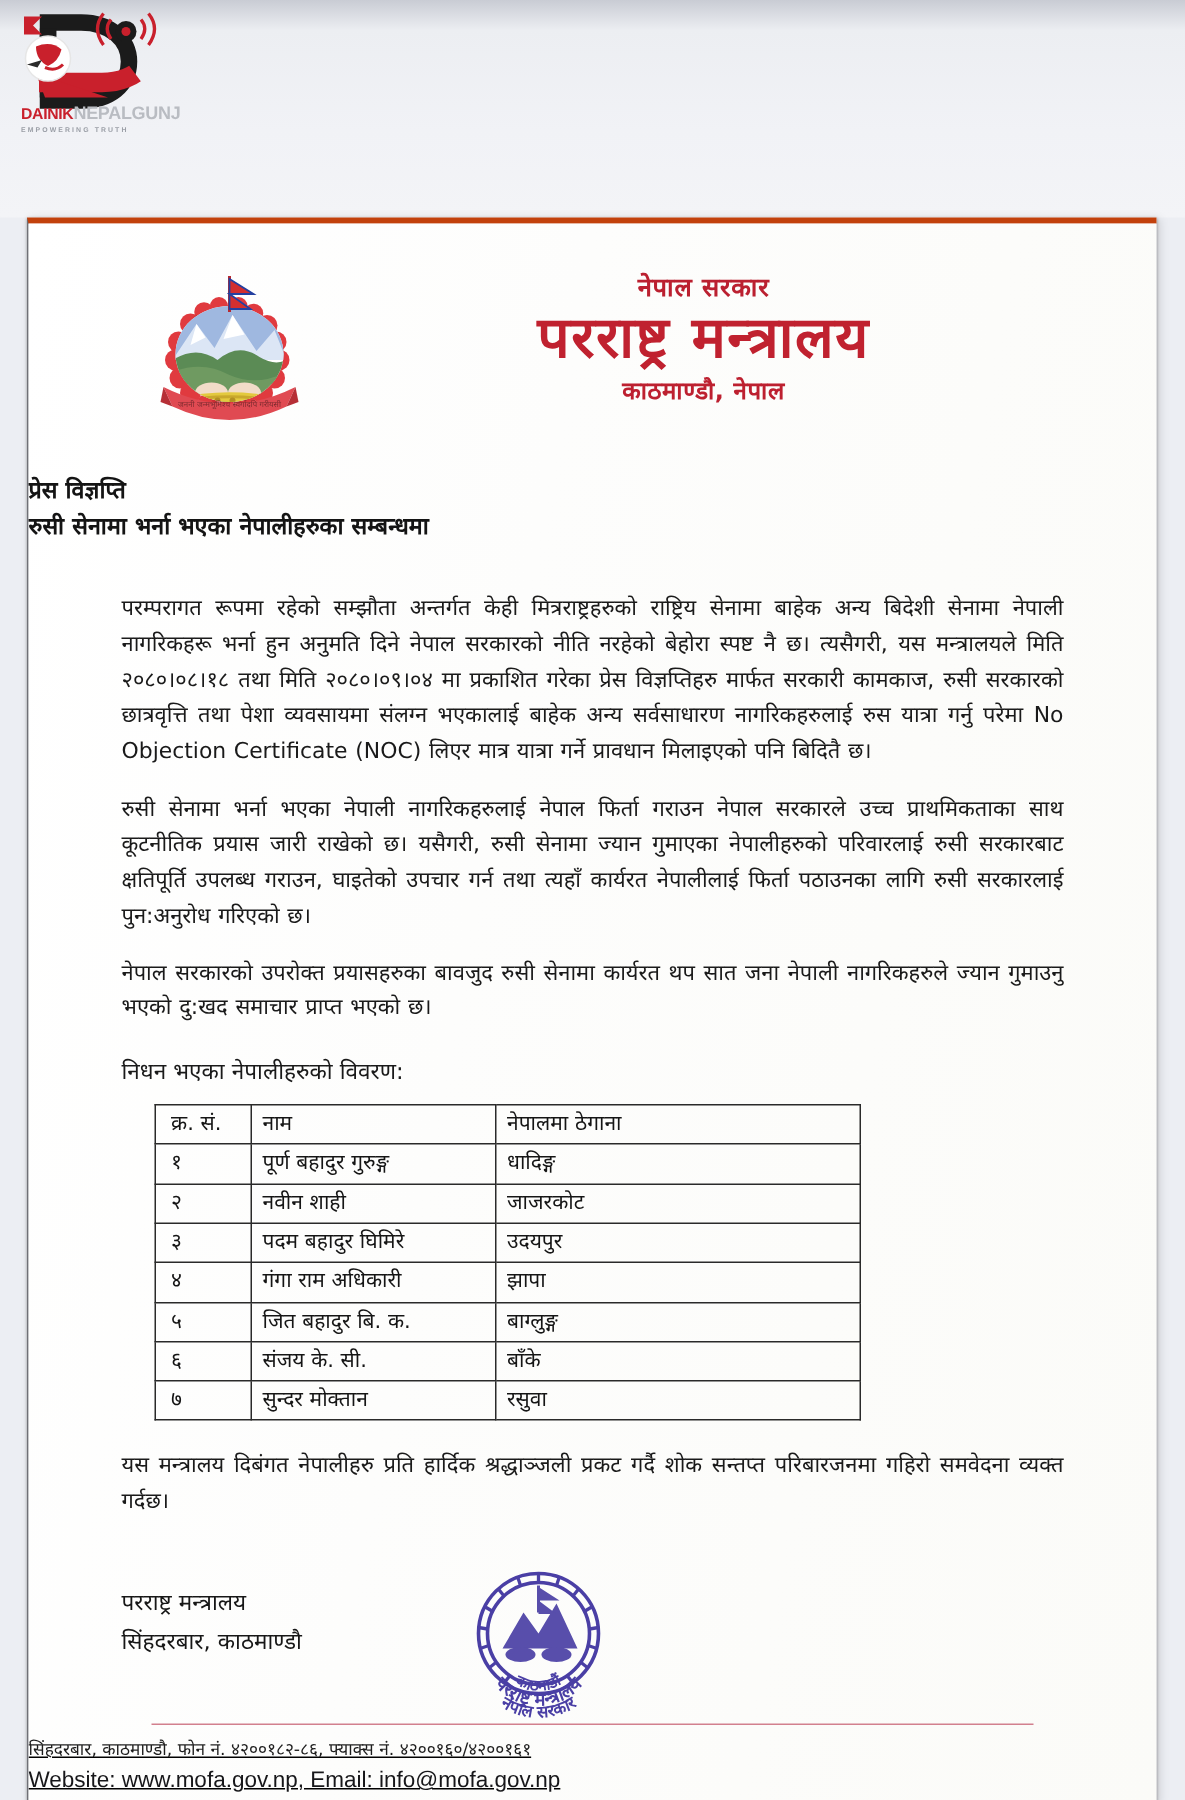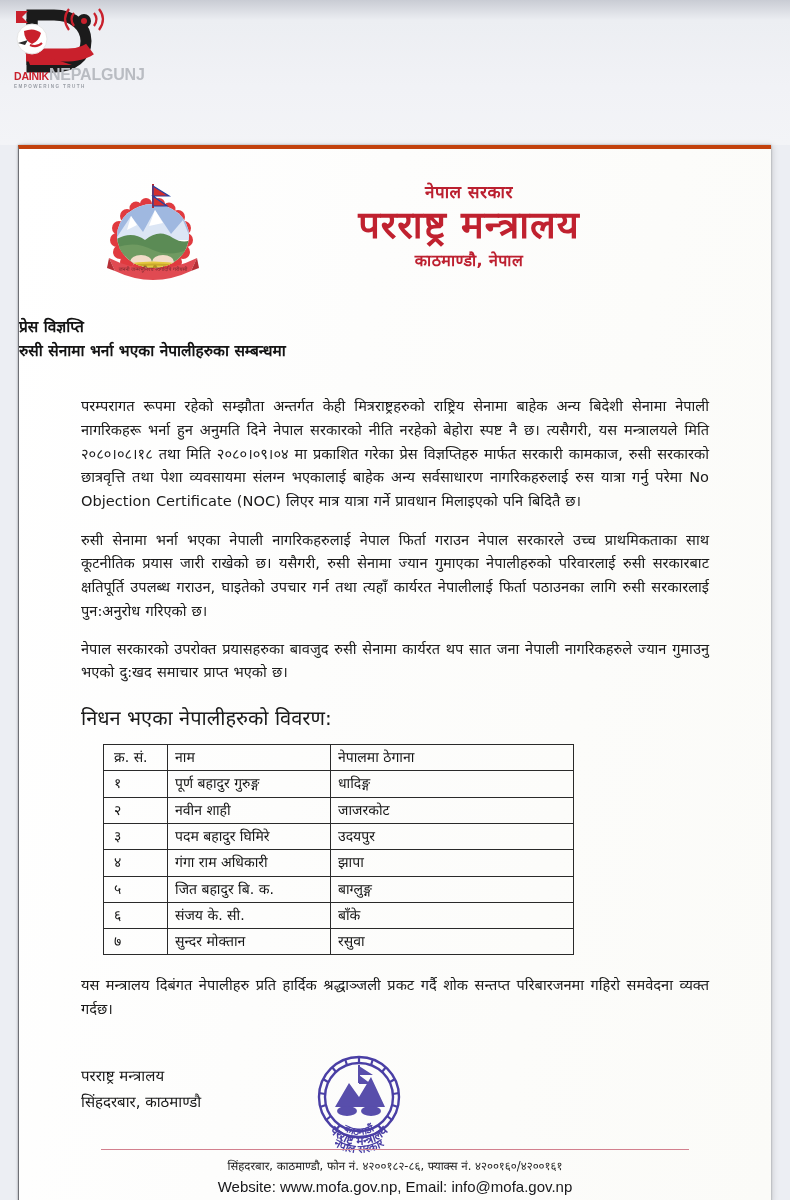--- a/index.html
+++ b/index.html
@@ -41,21 +41,21 @@
     text-align: left;
     line-height: 1;
   }
   .logo-word-1 {
     font-size: 10.5px;
     font-weight: bold;
     letter-spacing: -0.2px;
     color: #c9202c;
   }
   .logo-word-2 {
-    font-size: 16px;
+    font-size: 12px;
     font-weight: bold;
     letter-spacing: -0.2px;
     color: #b9bcc2;
   }
   .logo-tagline {
     margin-top: 2px;
     font-size: 4.6px;
     letter-spacing: 1.4px;
     color: #9a9ea6;
     font-weight: bold;
@@ -167,21 +167,21 @@
     font-size: 14.6px;
     line-height: 1.62;
     text-align: justify;
     margin-bottom: 13px;
     word-spacing: 0.5px;
   }
   .para-lead {
     margin-bottom: 15px;
   }
   .list-intro {
-    font-size: 20px;
+    font-size: 15px;
     line-height: 1.6;
     margin-top: 18px;
     margin-bottom: 10px;
   }
 
   
   #victims-table {
     border-collapse: collapse;
     margin-left: 22px;
     margin-top: 4px;
@@ -232,21 +232,21 @@
     opacity: 0.92;
   }
   #seal svg { display: block; }
 
   
   #footer {
     position: absolute;
     left: 0;
     right: 0;
     bottom: 36px;
-    text-align: center;
+    text-decoration: underline;
   }
   .footer-rule {
     height: 0;
     border-top: 1.6px solid #d2808e;
     margin: 0 82px 8px 82px;
   }
   .footer-line-np {
     font-family: "DejaVu Sans", sans-serif;
     font-size: 11.5px;
     color: #1d1d1d;

